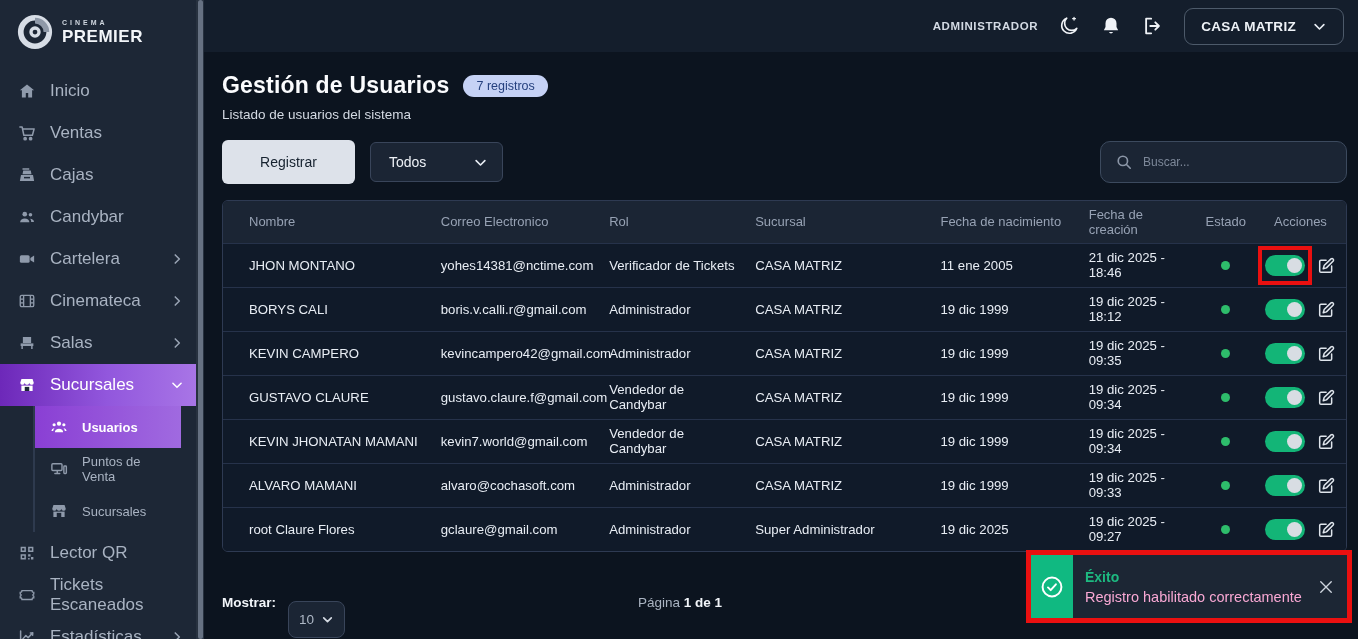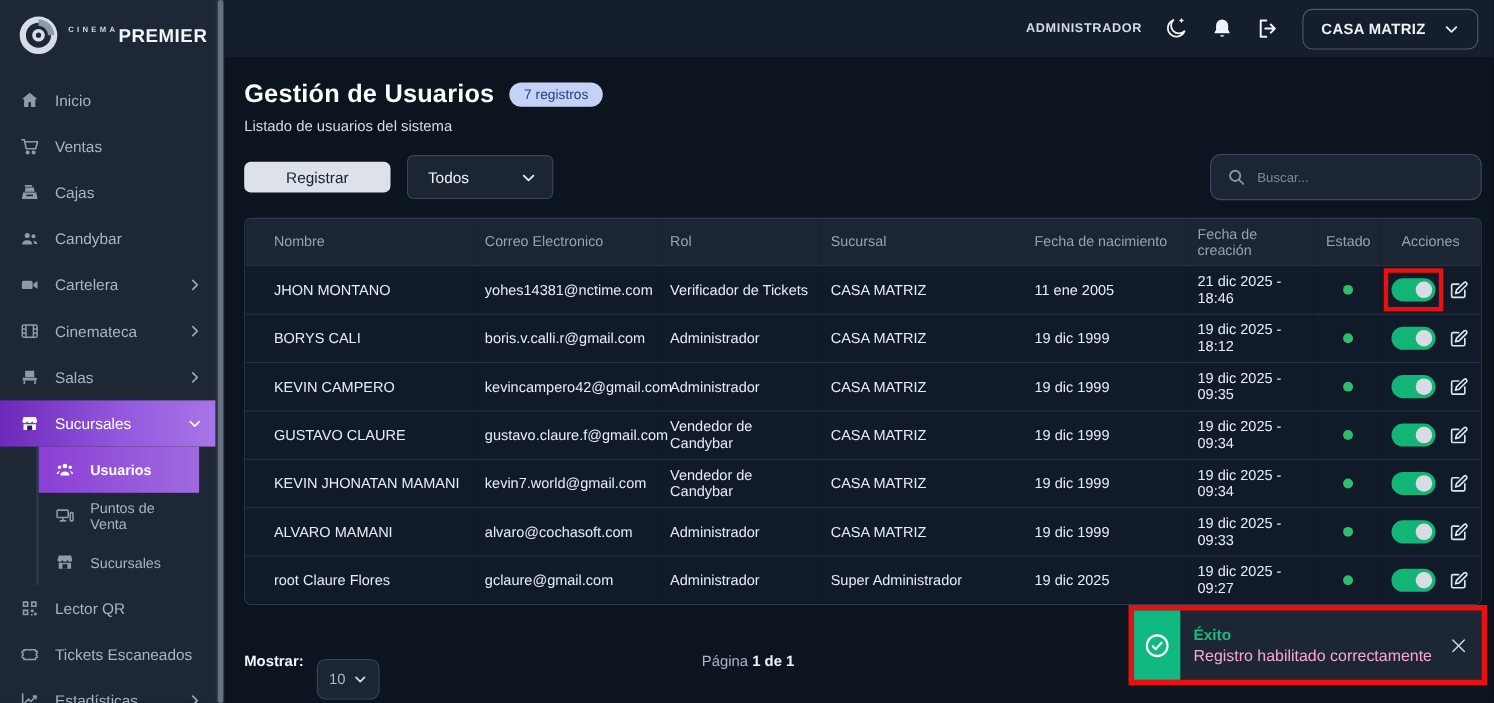--- a/index.html
+++ b/index.html
@@ -8,26 +8,26 @@
          font-family:"Liberation Sans", sans-serif; background:#0c141f; color:#e8edf4; }
 
   
   .sidebar { position:absolute; left:0; top:0; width:204px; height:639px;
              background:#1d2736; overflow:hidden; }
   .sb-scroll-thumb { position:absolute; right:1px; top:0; width:5px; height:639px;
                      background:#667182; border-radius:3px; }
   .sb-track { position:absolute; right:0; top:0; width:8px; height:639px; background:#27313f; }
   .brand { display:flex; align-items:center; gap:8px; height:64px; padding:8px 0 8px 16px; }
   .brand-icon svg { display:block; }
-  .brand-text { display:flex; flex-direction:row; line-height:1;justify-content:center; }
+  .brand-text { display:flex; flex-direction:column; line-height:1;justify-content:center; }
   .brand-cinema { font-size:7px; letter-spacing:3px; color:#cfd6df; font-weight:bold; margin-bottom:2px; }
   .brand-premier { font-size:17px; font-weight:bold; color:#f2f5f9; letter-spacing:0.5px; }
   .side-nav { position:relative; margin-top:6px; }
   .side-item { position:relative; display:flex; align-items:center; gap:14px;
-               height:42px; padding:0 12px 0 18px; color:#a9b3c2; font-size:14px;
+               height:42px; padding:0 12px 0 18px; color:#a9b3c2; font-size:17px;
                cursor:pointer; width:196px; }
   .side-item .si-icon { width:18px; height:18px; color:#8f9aab; flex:0 0 18px; }
   .side-item .si-icon svg { width:18px; height:18px; display:block; }
   .side-item .si-chevron { margin-left:auto; width:14px; height:14px; color:#9aa5b5; }
   .side-item .si-chevron svg { width:14px; height:14px; display:block; }
   .side-item.active-parent { background:linear-gradient(90deg,#6d28b9 0%, #9257dd 55%, #a875e6 100%);
                              color:#ffffff; }
   .side-item.active-parent .si-icon, .side-item.active-parent .si-chevron { color:#ffffff; }
   .side-item.indent { width:146px; margin-left:35px; padding-left:15px; font-size:13px; }
   .side-item.active-child { background:linear-gradient(90deg,#8a3fd4 0%, #a06ae0 100%);
@@ -50,21 +50,21 @@
 
   
   .main { position:absolute; left:204px; top:52px; right:0; bottom:0; padding:20px 11px 0 18px; }
   .title-row { display:flex; align-items:center; gap:14px; }
   .page-title { font-size:23px; font-weight:bold; color:#fbfcfe; letter-spacing:0.2px; }
   .badge { background:#c6d2f5; color:#25407e; font-size:12.5px; padding:4px 13px;
            border-radius:999px; font-weight:normal; }
   .subtitle { margin-top:8px; font-size:13.5px; color:#d4dae3; }
 
   .toolbar { margin-top:18px; display:flex; align-items:center; }
-  .btn-register { width:133px; height:28px; background:#dde2ea; color:#16222f; border:none;
+  .btn-register { width:133px; height:44px; background:#dde2ea; color:#16222f; border:none;
                   border-radius:6px; font-size:14px; font-family:inherit; cursor:pointer; }
   .dd-filter { margin-left:15px; width:133px; height:40px; background:#1b2534;
                border:1px solid #39455a; border-radius:6px; color:#eef2f7; font-size:14px;
                display:flex; align-items:center; justify-content:space-between;
                padding:0 14px 0 18px; cursor:pointer; }
   .dd-filter .chev { width:15px; height:15px; color:#e8edf4; }
   .dd-filter .chev svg { width:15px; height:15px; display:block; }
   .search-box { margin-left:auto; width:247px; height:42px; background:#1b2534;
                 border:1px solid #3c4a5e; border-radius:10px; display:flex; align-items:center;
                 gap:10px; padding:0 14px; }

